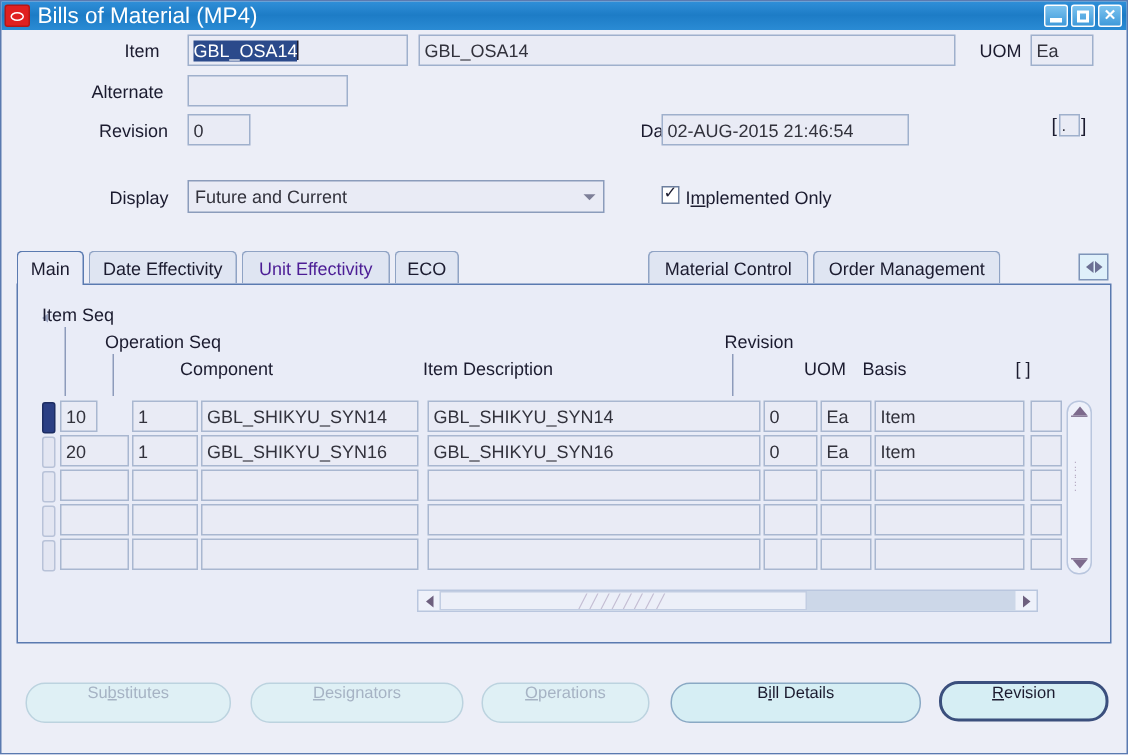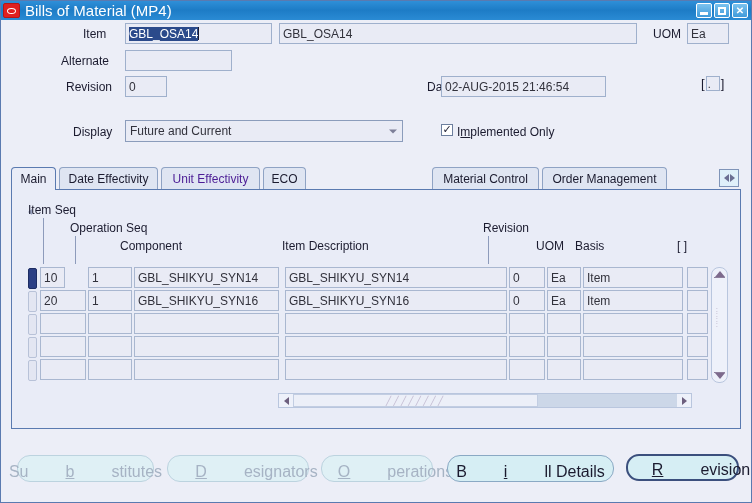--- a/index.html
+++ b/index.html
@@ -274,24 +274,23 @@
   .hs-rest { flex: 1 1 auto; height: 13px; background: #ccd7e8; }
 
   
   .btn {
     position: absolute;
     height: 27px;
     background: #d6eef4;
     border: 1px solid #8aa9c4;
     border-radius: 13px;
     box-sizing: border-box;
-    display: flex; align-items: flex-end; justify-content: center;
-    font-size: 16px; color: #1b1b2f;
+    display: flex; align-items: flex-start; justify-content: center;
+    font-size: 11px; color: #1b1b2f;
     white-space: nowrap;
-    gap: 37px;
   }
   .btn.disabled { color: #a6b3c4; border-color: #bcd3df; background: #dff0f5; }
   .btn.focus { border: 2px solid #3b4f7d; }
 </style>
 </head>
 <body>
 
 <div id="app">
 
   <div class="titlebar">

